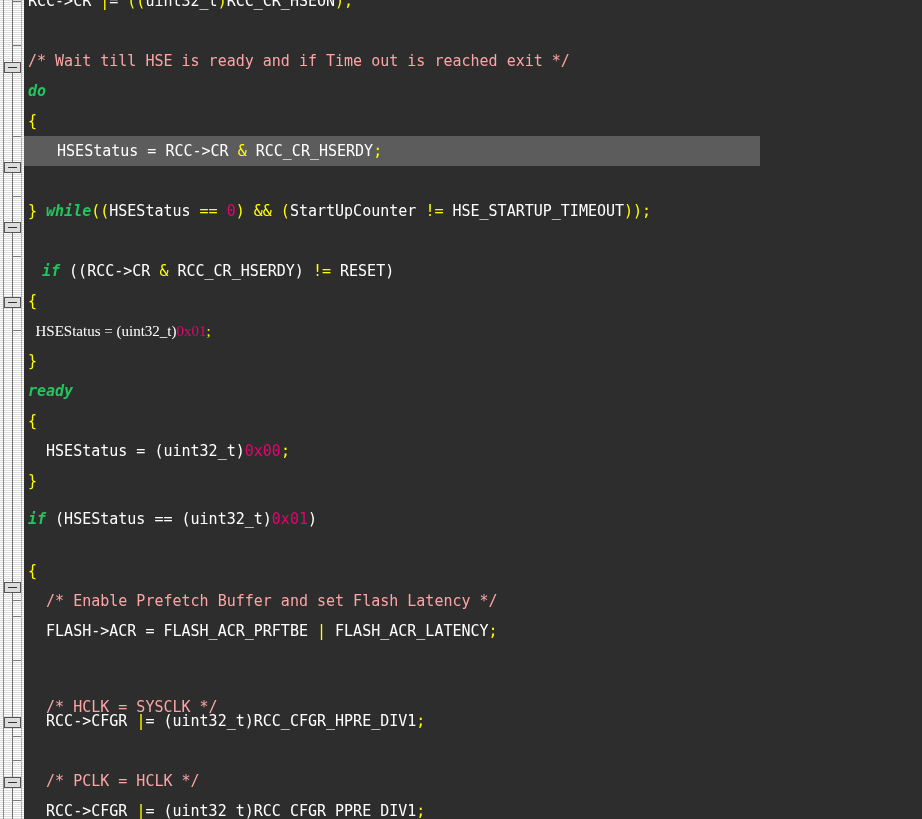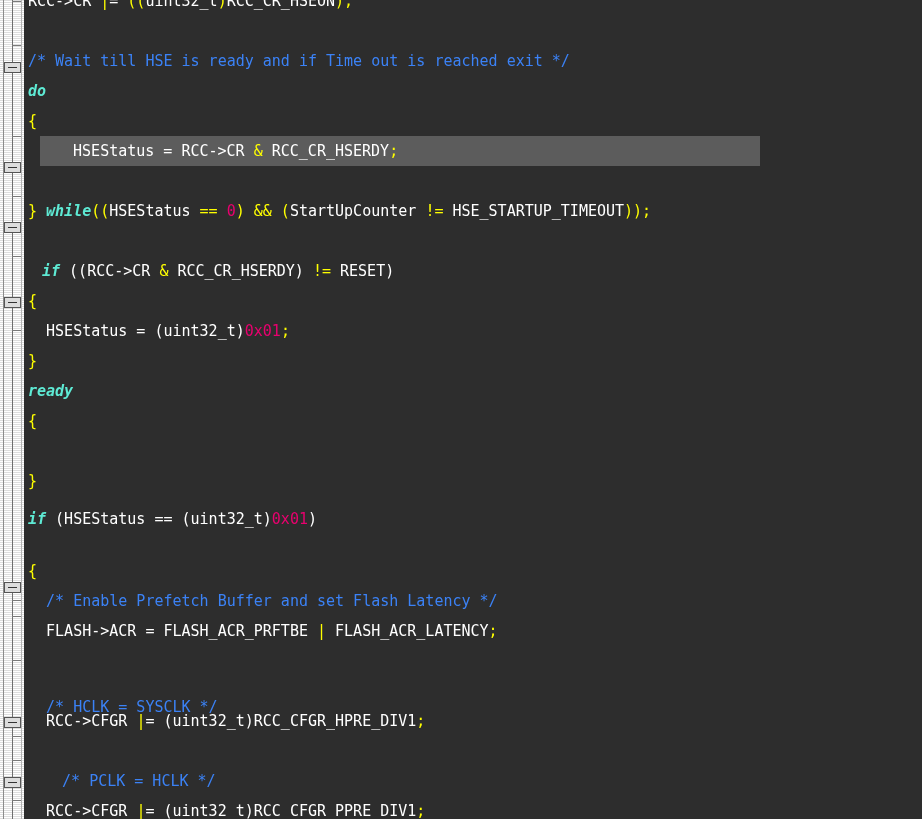--- a/index.html
+++ b/index.html
@@ -92,22 +92,22 @@
     font-size: 15px;
     letter-spacing: 0px;
     color: #ffffff;
     padding-left: 4px;
   }
   .line.cur {
     background: #5c5c5c;
   }
 
   
-  .kw   { color: #5eead4; font-weight: bold; font-style: italic; }
-  .cmt  { color: #3b82f6; }
+  .kw   { color: #22c55e; font-weight: bold; font-style: italic; }
+  .cmt  { color: #fca5a5; }
   .num  { color: #e8006e; }
   .punc { color: #ffff00; }
   .id   { color: #ffffff; }
 </style>
 </head>
 <body>
 
 <div id="editor">
 
   <div class="gutter">
@@ -136,36 +136,37 @@
         <div class="tick" style="top: 800px;"></div>
       </div>
   </div>
 
   <div class="code" id="code-host">
       <div class="line" style="position: absolute; left: 0px; right: 0px; top: -14px;"><span class="id">RCC-&gt;CR </span><span class="punc">|</span><span class="id">= </span><span class="punc">((</span><span class="id">uint32_t</span><span class="punc">)</span><span class="id">RCC_CR_HSEON</span><span class="punc">);</span></div>
       <div class="line" style="position: absolute; left: 0px; right: 0px; top: 16px;">&nbsp;</div>
       <div class="line" style="position: absolute; left: 0px; right: 0px; top: 46px;"><span class="cmt">/* Wait till HSE is ready and if Time out is reached exit */</span></div>
       <div class="line" style="position: absolute; left: 0px; right: 0px; top: 76px;"><span class="kw">do</span></div>
       <div class="line" style="position: absolute; left: 0px; right: 0px; top: 106px;"><span class="punc">{</span></div>
-      <div class="line cur" style="position: absolute; left: 16px; right: 0px; top: 136px; padding-left: 15px;"><span class="id">  HSEStatus = RCC-&gt;CR </span><span class="punc">&amp;</span><span class="id"> RCC_CR_HSERDY</span><span class="punc">;</span></div>
+      <div class="line cur" style="position: absolute; left: 0px; right: 0px; top: 136px; padding-left: 15px;"><span class="id">  HSEStatus = RCC-&gt;CR </span><span class="punc">&amp;</span><span class="id"> RCC_CR_HSERDY</span><span class="punc">;</span></div>
       <div class="line" style="position: absolute; left: 0px; right: 0px; top: 196px;"><span class="punc">} </span><span class="kw">while</span><span class="punc">((</span><span class="id">HSEStatus </span><span class="punc">==</span><span class="id"> </span><span class="num">0</span><span class="punc">) </span><span class="punc">&amp;&amp;</span><span class="punc"> (</span><span class="id">StartUpCounter </span><span class="punc">!=</span><span class="id"> HSE_STARTUP_TIMEOUT</span><span class="punc">));</span></div>
       <div class="line" style="position: absolute; left: 0px; right: 0px; top: 226px;">&nbsp;</div>
       <div class="line" style="position: absolute; left: 0px; right: 0px; top: 256px; padding-left: 18px;"><span class="kw">if</span><span class="id"> ((RCC-&gt;CR </span><span class="punc">&amp;</span><span class="id"> RCC_CR_HSERDY) </span><span class="punc">!=</span><span class="id"> RESET)</span></div>
       <div class="line" style="position: absolute; left: 0px; right: 0px; top: 286px;"><span class="punc">{</span></div>
-      <div class="line" style="position: absolute; left: 0px; right: 16px; top: 316px;"><span class="id">  HSEStatus = (uint32_t)</span><span class="num">0x01</span><span class="punc">;</span></div>
+      <div class="line" style="position: absolute; left: 0px; right: 16px; top: 316px; font-family: Liberation Serif, serif;"><span class="id">  HSEStatus = (uint32_t)</span><span class="num">0x01</span><span class="punc">;</span></div>
       <div class="line" style="position: absolute; left: 0px; right: 0px; top: 346px;"><span class="punc">}</span></div>
       <div class="line" style="position: absolute; left: 0px; right: 0px; top: 376px;"><span class="kw">ready</span></div>
       <div class="line" style="position: absolute; left: 0px; right: 0px; top: 406px;"><span class="punc">{</span></div>
+      <div class="line" style="position: absolute; left: 0px; right: 0px; top: 436px;"><span class="id">  HSEStatus = (uint32_t)</span><span class="num">0x00</span><span class="punc">;</span></div>
       <div class="line" style="position: absolute; left: 0px; right: 0px; top: 466px;"><span class="punc">}</span></div>
       <div class="line" style="position: absolute; left: 0px; right: 0px; top: 496px;">&nbsp;</div>
       <div class="line" style="position: absolute; left: 0px; right: 0px; top: 504px;"><span class="kw">if</span><span class="id"> (HSEStatus == (uint32_t)</span><span class="num">0x01</span><span class="id">)</span></div>
       <div class="line" style="position: absolute; left: 0px; right: 0px; top: 556px;"><span class="punc">{</span></div>
       <div class="line" style="position: absolute; left: 0px; right: 0px; top: 586px;"><span class="cmt">  /* Enable Prefetch Buffer and set Flash Latency */</span></div>
       <div class="line" style="position: absolute; left: 0px; right: 0px; top: 616px;"><span class="id">  FLASH-&gt;ACR = FLASH_ACR_PRFTBE </span><span class="punc">|</span><span class="id"> FLASH_ACR_LATENCY</span><span class="punc">;</span></div>
       <div class="line" style="position: absolute; left: 0px; right: 0px; top: 646px;">&nbsp;</div>
       <div class="line" style="position: absolute; left: 0px; right: 0px; top: 692px;"><span class="cmt">  /* HCLK = SYSCLK */</span></div>
       <div class="line" style="position: absolute; left: 0px; right: 0px; top: 706px;"><span class="id">  RCC-&gt;CFGR </span><span class="punc">|</span><span class="id">= (uint32_t)RCC_CFGR_HPRE_DIV1</span><span class="punc">;</span></div>
       <div class="line" style="position: absolute; left: 0px; right: 0px; top: 736px;">&nbsp;</div>
-      <div class="line" style="position: absolute; left: 16px; right: 0px; top: 766px;"><span class="cmt">  /* PCLK = HCLK */</span></div>
+      <div class="line" style="position: absolute; left: 0px; right: 0px; top: 766px;"><span class="cmt">  /* PCLK = HCLK */</span></div>
       <div class="line" style="position: absolute; left: 0px; right: 0px; top: 796px;"><span class="id">  RCC-&gt;CFGR </span><span class="punc">|</span><span class="id">= (uint32_t)RCC_CFGR_PPRE_DIV1</span><span class="punc">;</span></div>
     </div>
 
 </div>
 
 </body></html>

